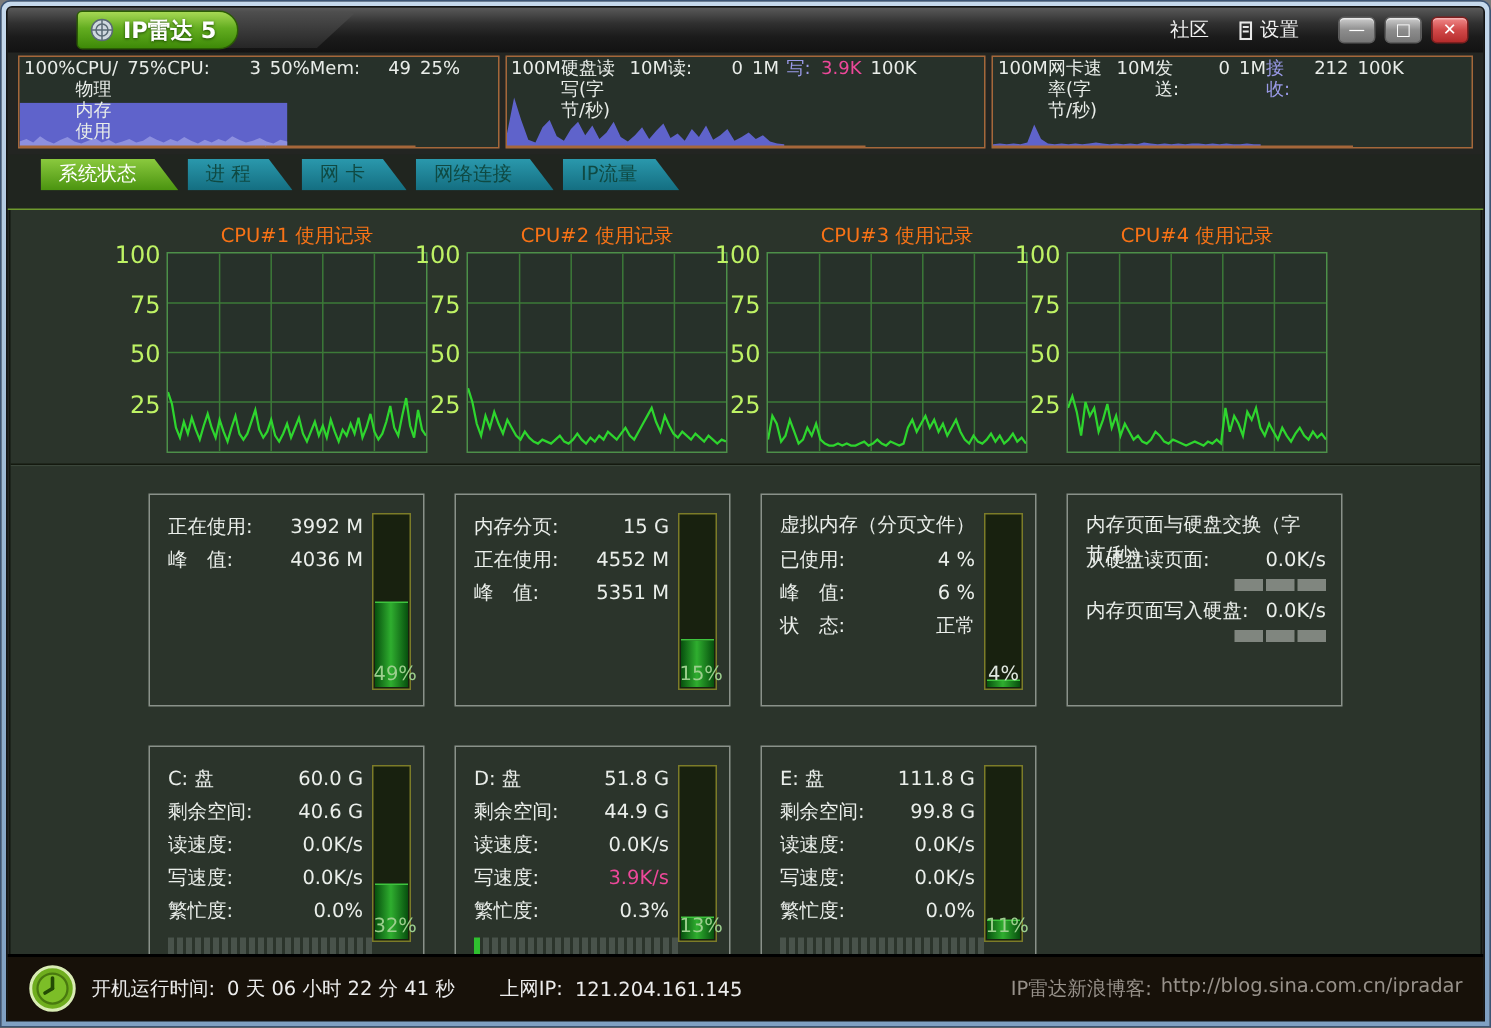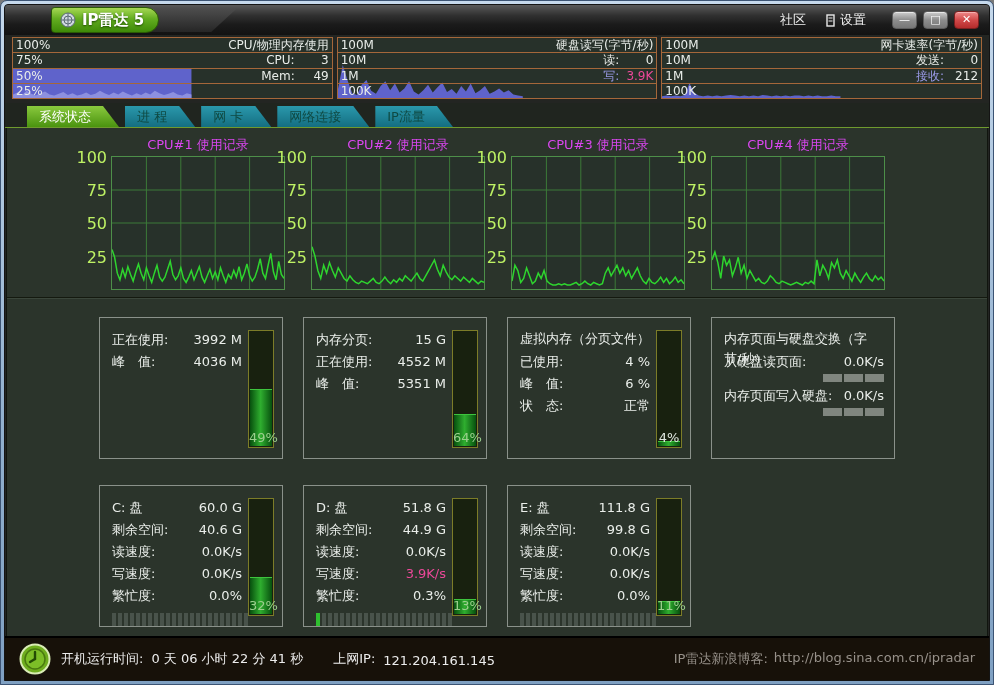--- a/index.html
+++ b/index.html
@@ -16,39 +16,39 @@
   .titlebar-right { margin-left:auto; display:flex; align-items:center; gap:20px; color:#f0f0f0; font-size:13px; }
   .tb-link { cursor:pointer; display:flex; align-items:center; gap:4px; }
   .win-btns { display:flex; gap:6px; margin-left:6px; }
   .wbtn { width:25px; height:18px; border-radius:4px; border:1px solid #5c5c5c; background:linear-gradient(180deg,#cfcfcf,#8d8d8d 50%,#777); color:#fff; font-size:11px; line-height:16px; text-align:center; cursor:pointer; box-shadow:inset 0 1px 0 #e8e8e8; }
   .wbtn.close { background:linear-gradient(180deg,#f08a8a,#d14949 50%,#b52c2c); border-color:#7e1f1f; box-shadow:inset 0 1px 0 #f5b0b0; }
 
   
   .top-strip { flex:0 0 68px; display:flex; gap:4px; padding:2px 7px 4px 7px; }
   .mini-panel { flex:1; border:1px solid #a5673a; background:#27312a; position:relative; overflow:hidden; }
   .mini-svg { position:absolute; left:0; top:0; width:100%; height:100%; }
-  .mini-rows { position:relative; z-index:2; height:100%; display:flex; flex-direction:column; }
+  .mini-rows { position:relative; z-index:2; height:100%; display:flex; flex-direction:row; }
   .mini-row { flex:1; border-bottom:1px solid #a5673a; font-size:12px; line-height:14px; color:#e9ede9; padding:0 3px; display:flex; justify-content:space-between; }
   .mini-row:last-child { border-bottom:none; }
   .mini-right { display:flex; gap:4px; }
   .mini-right .val { min-width:30px; text-align:right; }
   .lbl-blue { color:#9a9ae8; }
   .val-yellow { color:#ec4899; }
 
   
-  .tabbar { flex:0 0 25px; background:#20251f; display:flex; align-items:flex-end; padding:3px 0 0 22px; border-bottom:1px solid #6f9a2e; }
+  .tabbar { flex:0 0 25px; background:#20251f; display:flex; align-items:flex-end; padding:3px 0 12px 22px; border-bottom:1px solid #6f9a2e; }
   .tab { height:21px; line-height:21px; padding:0 28px 0 12px; margin-right:6px; font-size:13px; clip-path:polygon(0 0,calc(100% - 16px) 0,100% 100%,0 100%); cursor:pointer; }
   .tab.active { background:linear-gradient(180deg,#8ac93e,#4a930f); color:#fff; }
   .tab.inactive { background:linear-gradient(180deg,#2a98ac,#146e81); color:#0f4a43; }
 
   
   .content { flex:1; margin:0 1px; background:#2b342b; border-left:1px solid #11150f; border-right:1px solid #11150f; padding-top:8px; overflow:hidden; }
   .cpu-row { display:flex; padding-left:80px; gap:2px; }
   .cpu-unit { width:198px; }
-  .cpu-title { text-align:center; color:#d946ef; font-size:13px; height:20px; padding-left:24px; }
+  .cpu-title { text-align:center; color:#f97316; font-size:13px; height:20px; padding-left:24px; }
   .cpu-body { display:flex; height:134px; }
   .cpu-labels { width:24px; position:relative; font-size:16px; color:#bef264;text-decoration:underline; }
   .cpu-tick { position:absolute; right:4px; transform:translateY(-45%); }
   .cpu-chart { flex:1; border:1px solid #4d8f49; background:#27312a; }
   .cpu-chart svg { width:100%; height:100%; display:block; }
   .divider { margin-top:7px; height:2px; background:#14190f; border-bottom:1px solid #3b463b; }
 
   .box-row { display:flex; gap:20px; padding-left:92px; margin-top:18px; }
   .box-row.second { margin-top:26px; }
   .gbox { width:184px; height:142px; border:1px solid #8a918a; position:relative; padding:11px 8px 8px 12px; font-size:13px; color:#eaeeea; }
@@ -333,21 +333,21 @@
           <div class="grow">
               <span>正在使用:</span>
               <span>4552 M</span>
             </div>
           <div class="grow">
               <span>峰　值:</span>
               <span>5351 M</span>
             </div>
           <div class="gauge">
             <div class="gauge-fill" style="height: 28%;"></div>
-            <div class="gauge-label">64%</div>
+            <div class="gauge-label">15%</div>
           </div>
         </div>
         <div class="gbox">
           <div class="gbox-title">虚拟内存（分页文件）</div>
           <div class="grow">
               <span>已使用:</span>
               <span>4 %</span>
             </div>
           <div class="grow">
               <span>峰　值:</span>

